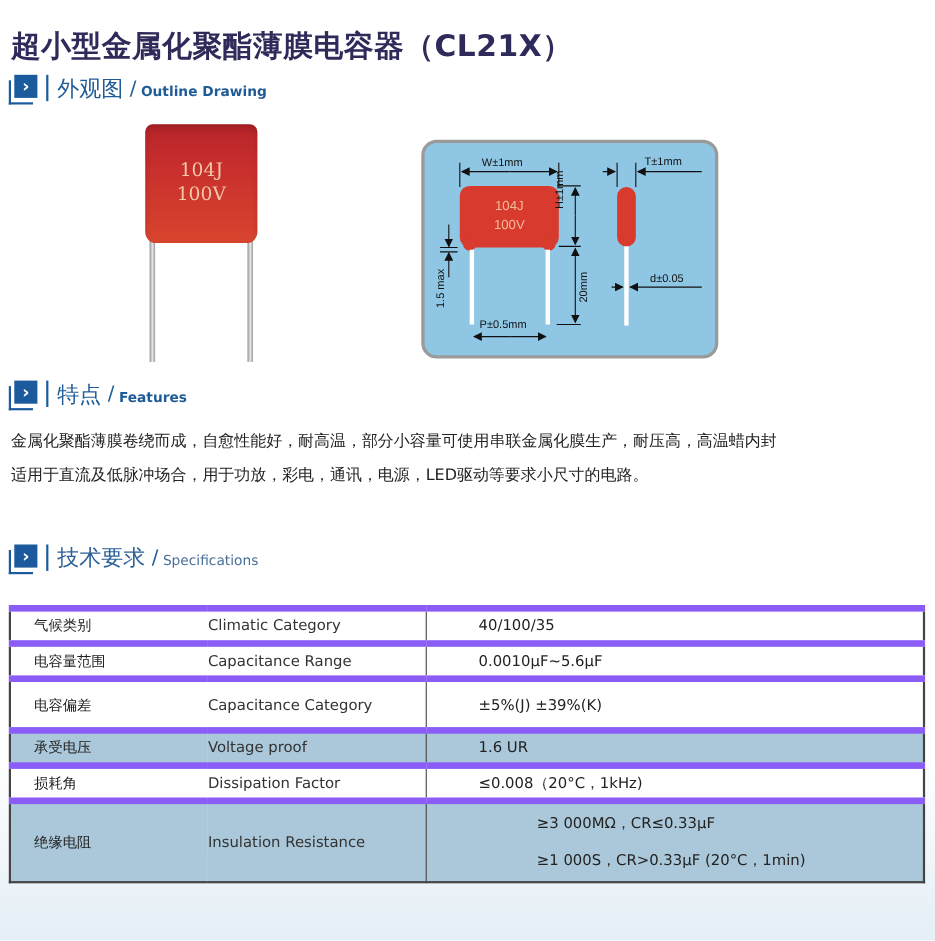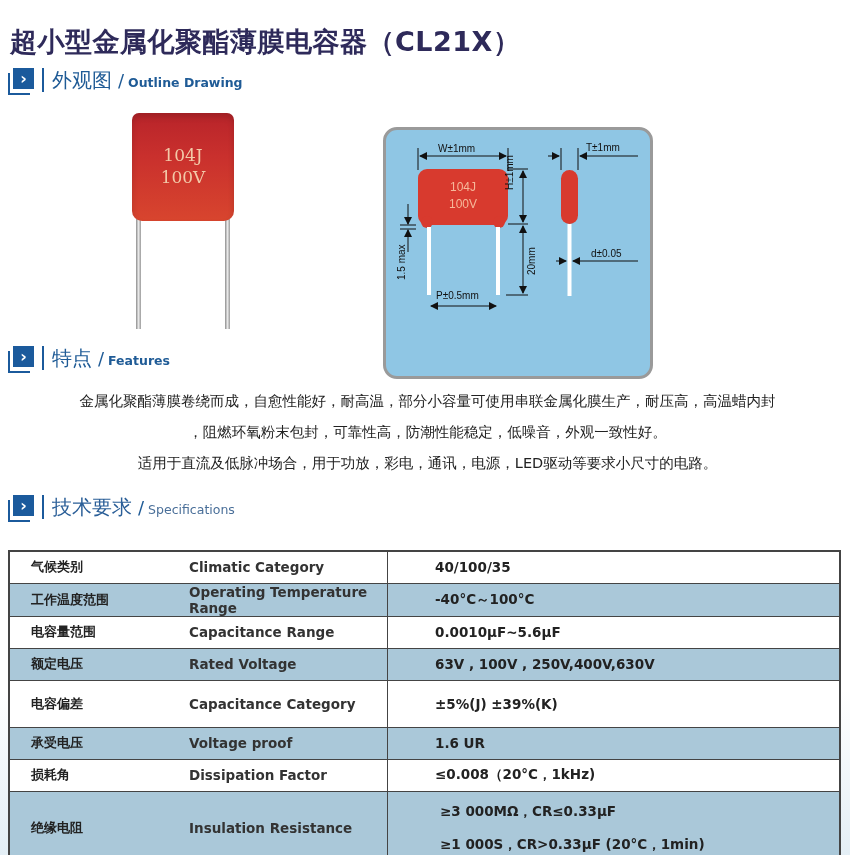--- a/index.html
+++ b/index.html
@@ -52,49 +52,49 @@
     font-family: "DejaVu Serif", "Liberation Serif", serif;
     color: #f2c9a8; font-size: 17px;
   }
   .photo .lead {
     position: absolute; top: 106px; width: 5px; height: 110px;
     background: linear-gradient(90deg, #8d8d8d, #e8e8e8, #9a9a9a);
   }
 
   
   .diagram {
-    position: absolute; left: 383px; top: 127px; width: 270px; height: 252px;
+    position: absolute; left: 383px; top: 127px; width: 270px; height: 199px;
     background: #8fc6e4; border: 3px solid #9a9a9a; border-radius: 14px;
     box-sizing: border-box;
   }
   .dlabel { position: absolute; font-family: "Liberation Sans", sans-serif; font-size: 10px; color: #111; white-space: nowrap; }
 
   .features {
     position: absolute; left: 10px; top: 386px; width: 835px;
-    font-size: 14.5px; line-height: 31px; color: #222; text-align: center;
+    font-size: 14.5px; line-height: 31px; color: #222;
   }
   .features p { margin: 0; }
 
   
   .spec {
     position: absolute; left: 8px; top: 550px; width: 833px;
     border: 2px solid #444; border-collapse: collapse;
   }
   .spec td {
-    border-top: 1px solid #8b5cf6; border-bottom: 1px solid #444;
-    font-size: 13px; color: #222; padding: 0; vertical-align: middle; font-weight: bold;
+    border-top: 6px solid #8b5cf6; border-bottom: 1px solid #444;
+    font-size: 13px; color: #222; padding: 0; vertical-align: middle;
   }
   .spec td.c1 { width: 158px; padding-left: 21px; }
   .spec td.c2 { width: 198px; padding-left: 0; border-right: 1px solid #444; font-size: 13.5px; color: #333; }
   .spec td.c3 { padding-left: 47px; font-size: 13.5px; }
   .spec tr { height: 32px; }
   .spec tr.w { background: #ffffff; }
   .spec tr.b { background: #aac8d9; }
   .spec tr.tall { height: 74px; }
-  .spec .l2 { display: block; line-height: 33px; }
+  .spec .l2 { display: block; line-height: 33px; margin-left: 48px; }
   .bg-fade {
     position: absolute; left: 0; top: 690px; width: 850px; height: 165px;
     background: linear-gradient(180deg, rgba(255,255,255,0) 0%, rgba(200,222,236,0.5) 100%);
   }
 </style>
 </head>
 <body>
 
 <div class="bg-fade"></div>
 
@@ -182,21 +182,20 @@
       <div class="front">›</div>
     </div>
   <div class="sec-bar"></div>
   <span class="sec-cn">特点</span>
   <span class="sec-slash">/</span>
   <span class="sec-en">Features</span>
 </div>
 
 <div class="features">
   <p>金属化聚酯薄膜卷绕而成，自愈性能好，耐高温，部分小容量可使用串联金属化膜生产，耐压高，高温蜡内封</p>
-  <p>，阻燃环氧粉末包封，可靠性高，防潮性能稳定，低噪音，外观一致性好。</p>
   <p>适用于直流及低脉冲场合，用于功放，彩电，通讯，电源，LED驱动等要求小尺寸的电路。</p>
 </div>
 
 <div class="sec-head" style="top:490px">
   <div class="sec-icon">
       <div class="back"></div>
       <div class="front">›</div>
     </div>
   <div class="sec-bar"></div>
   <span class="sec-cn light">技术要求</span>
@@ -204,34 +203,24 @@
   <span class="sec-en light">Specifications</span>
 </div>
 
 <table class="spec">
   <tbody>
       <tr class="w">
     <td class="c1">气候类别</td>
     <td class="c2">Climatic Category</td>
     <td class="c3">40/100/35</td>
   </tr>
-  <tr class="b">
-    <td class="c1">工作温度范围</td>
-    <td class="c2">Operating Temperature Range</td>
-    <td class="c3">-40°C～100°C</td>
-  </tr>
   <tr class="w">
     <td class="c1">电容量范围</td>
     <td class="c2">Capacitance Range</td>
     <td class="c3">0.0010μF~5.6μF</td>
-  </tr>
-  <tr class="b">
-    <td class="c1">额定电压</td>
-    <td class="c2">Rated Voltage</td>
-    <td class="c3">63V , 100V , 250V,400V,630V</td>
   </tr>
   <tr class="w" style="height:47px">
     <td class="c1">电容偏差</td>
     <td class="c2">Capacitance Category</td>
     <td class="c3">±5%(J) ±39%(K)</td>
   </tr>
   <tr class="b">
     <td class="c1">承受电压</td>
     <td class="c2">Voltage proof</td>
     <td class="c3">1.6 UR</td>

